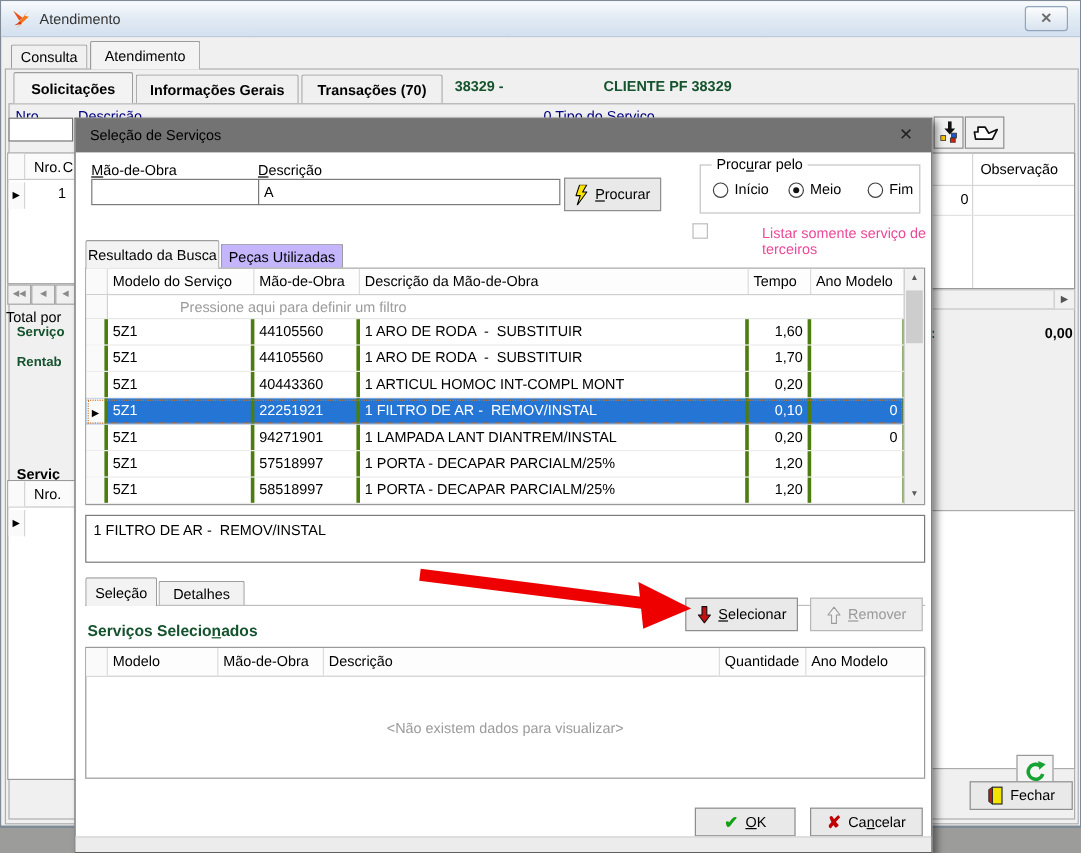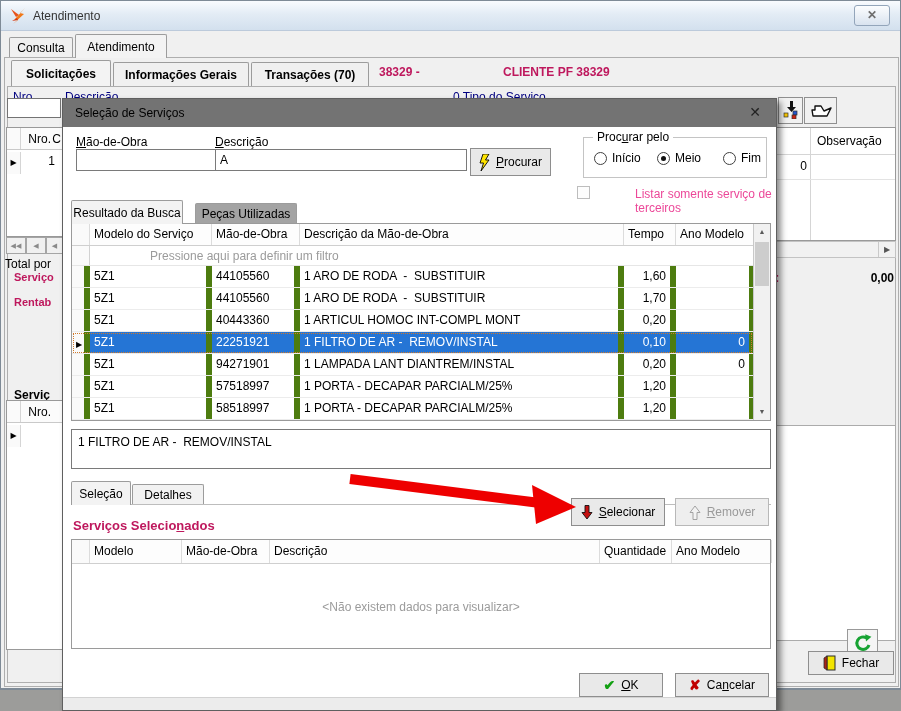--- a/index.html
+++ b/index.html
@@ -27,21 +27,21 @@
     border-radius:2px 2px 0 0; text-align:center; }
   .tab.active { z-index:3; background:#f3f3f3; }
   .panel { position:absolute; background:#f0f0f0; border:1px solid #aeaeae; }
 
   .tab-consulta { left:8px; top:36px; width:64px; height:21px; line-height:21px; }
   .tab-atendimento { left:74px; top:33px; width:92px; height:24px; line-height:24px; }
   .panel1 { left:3px; top:56px; width:895px; height:630px; }
   .tab-solicitacoes { left:10px; top:59px; width:100px; height:26px; line-height:26px; font-weight:bold; }
   .tab-informacoes { left:112px; top:61px; width:136px; height:24px; line-height:24px; font-weight:bold; }
   .tab-transacoes { left:250px; top:61px; width:118px; height:24px; line-height:24px; font-weight:bold; }
-  .teal { color:#be185d; font-weight:bold; }
+  .teal { color:#14532d; font-weight:bold; }
   .hdr-numero { left:378px; top:64px; }
   .hdr-cliente { left:502px; top:64px; }
   .panel2 { left:6px; top:85px; width:889px; height:597px; }
   .navy { color:#000080; }
   .bg-col-nro { left:12px; top:89px; }
   .bg-col-desc { left:64px; top:89px; }
   .bg-col-tipo { left:452px; top:89px; }
   .bg-input { left:6px; top:97px; width:54px; height:20px; background:#fff; border:1px solid #737373; }
   .iconbtn { position:absolute; background:#f1f1f1; border:1px solid #8f8f8f; text-align:center; }
   .ib1 { left:777px; top:96px; width:25px; height:27px; padding-top:3px; }
@@ -95,37 +95,37 @@
   .groupbox { left:520px; top:38px; width:184px; height:41px; border:1px solid #c4c4c4; position:absolute; }
   .gb-legend { position:absolute; left:9px; top:-8px; background:#fff; padding:0 4px; }
   .radio { position:absolute; display:flex; align-items:center; gap:5px; }
   .radio .circ { width:13px; height:13px; border:1px solid #404040; border-radius:50%; background:#fff; position:relative; }
   .radio.checked .circ::after { content:""; position:absolute; left:3px; top:3px; width:5px; height:5px;
     border-radius:50%; background:#111; }
   .r1 { left:10px; top:13px; } .r2 { left:73px; top:13px; } .r3 { left:139px; top:13px; }
   .chkbox { left:514px; top:87px; width:13px; height:13px; background:#fdfdfd; border:1px solid #bdbdbd; }
   .chk-label { left:532px; top:88px; color:#ec4899;margin-left:40px; }
   .dtab-res { left:8px; top:101px; width:112px; height:24px; line-height:24px; background:#fff; }
-  .dtab-pec { left:121px; top:104px; width:102px; height:21px; line-height:21px; background:#a3a3a3;margin-left:11px; }
+  .dtab-pec { left:121px; top:104px; width:102px; height:21px; line-height:21px; background:#c4b5fd; }
 
   
   .rgrid { left:8px; top:124px; width:700px; height:198px; background:#fff; border:1px solid #9a9a9a; }
   .rg-inner { position:absolute; left:0; top:0; right:17px; bottom:0; }
   .rg-head { display:flex; height:22px; background:#fdfdfd; border-bottom:1px solid #cfcfcf; }
   .rg-head .cell { padding:3px 4px 0; border-right:1px solid #dcdcdc; overflow:hidden; white-space:nowrap; }
   .cell { overflow:hidden; white-space:pre; }
   .c-ind { width:18px; background:#fafafa; border-right:1px solid #d2d2d2; flex:none;
     text-align:center; font-size:8px; line-height:20px; }
   .c-modelo { width:122px; flex:none; } .c-mao { width:88px; flex:none; }
   .c-desc { width:324px; flex:none; } .c-tempo { width:52px; flex:none; }
   .c-ano { width:79px; flex:none; }
   .rg-filter { display:flex; height:20px; color:#9b9b9b; border-bottom:1px solid #e6e6e6; }
   .rg-filter .hint { padding:3px 0 0 60px; }
   .rg-row { display:flex; height:22px; border-bottom:1px solid #ececec; }
-  .rg-row .cell { padding:3px 4px 0; border-right:6px solid #4d7c0f; }
+  .rg-row .cell { padding:3px 4px 0; border-right:3px solid #4d7c0f; }
   .num { text-align:right; }
   .rg-row.sel { background:#2575d5; color:#fff; outline:1px dotted #d07a2c; outline-offset:-2px; }
   .rg-row.sel .c-ind { background:#fafafa; color:#000; outline:none; }
   .vscroll { position:absolute; right:0; top:0; width:17px; height:196px; background:#f1f1f1; border-left:1px solid #c9c9c9; }
   .vs-btn { position:absolute; left:0; width:16px; height:16px; color:#5a5a5a; font-size:7px; text-align:center; line-height:16px; }
   .vs-thumb { position:absolute; left:1px; top:18px; width:14px; height:44px; background:#cdcdcd; }
 
   .selbox { left:8px; top:330px; width:700px; height:40px; background:#fff; border:1px solid #7a7a7a; padding:5px 6px; }
   .dtab-sel { left:8px; top:382px; width:60px; height:24px; line-height:24px; background:#fff; }
   .dtab-det { left:69px; top:385px; width:72px; height:21px; line-height:21px; background:#f2f2f2; }

